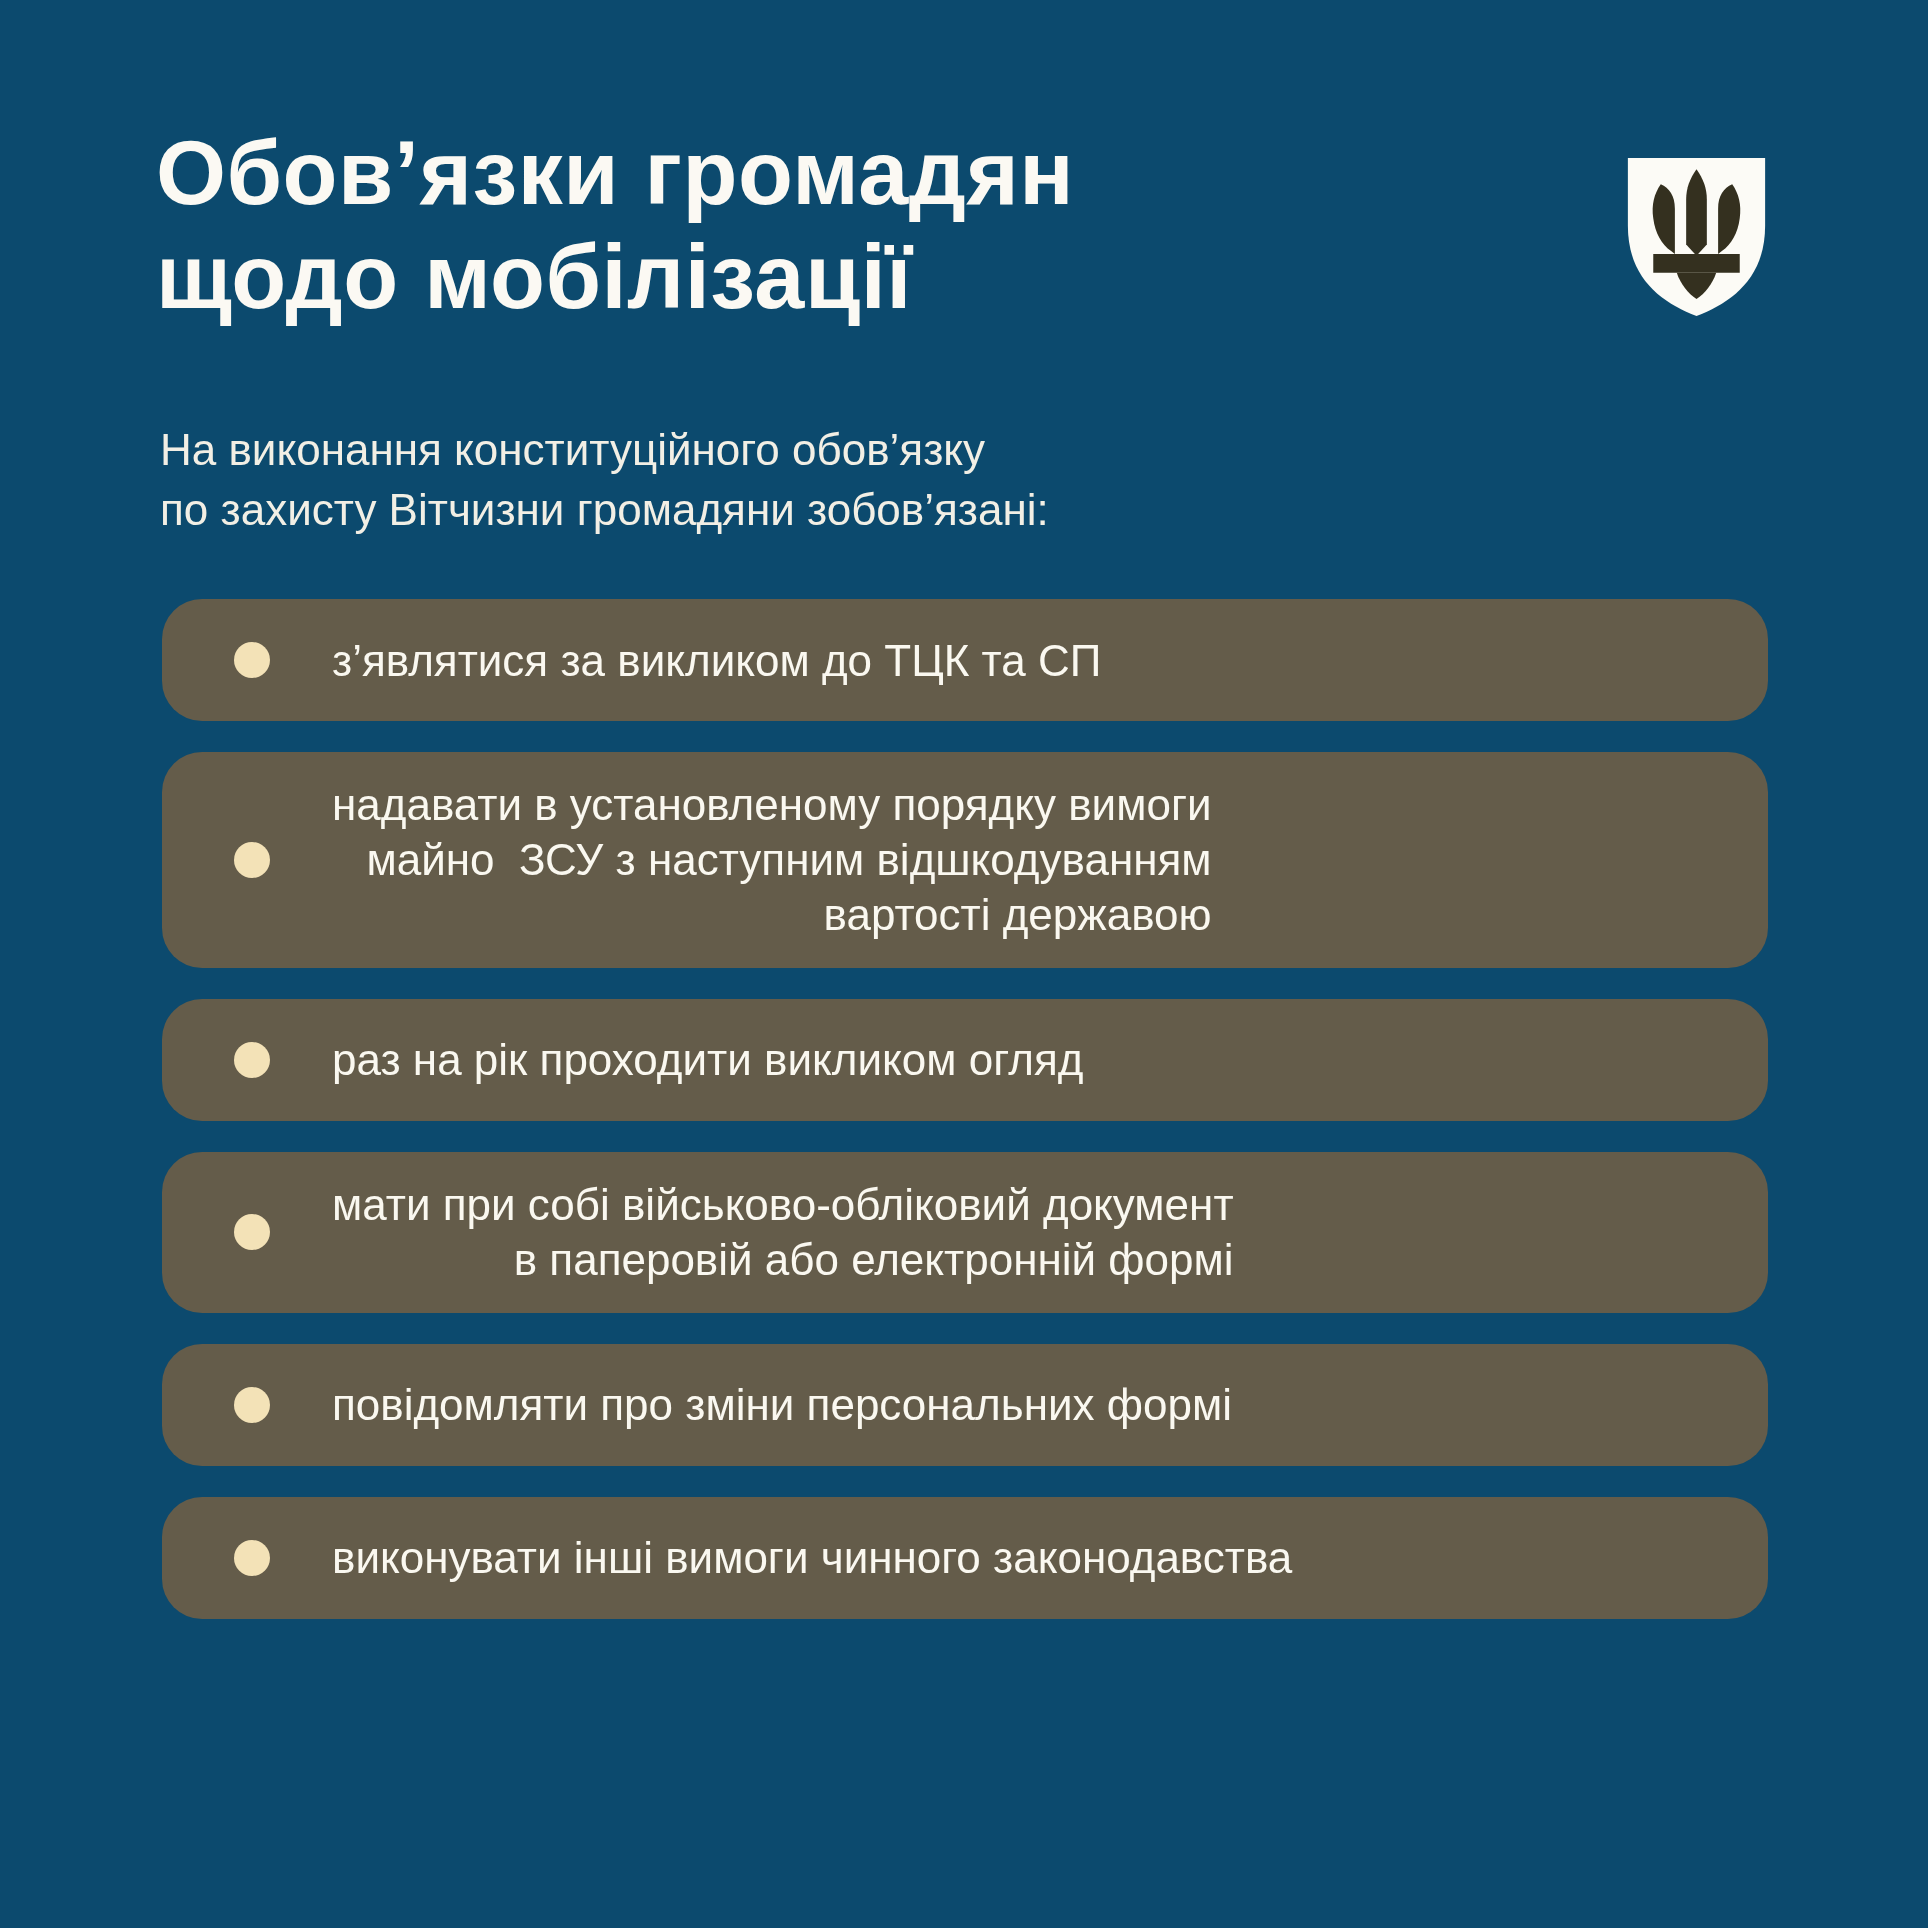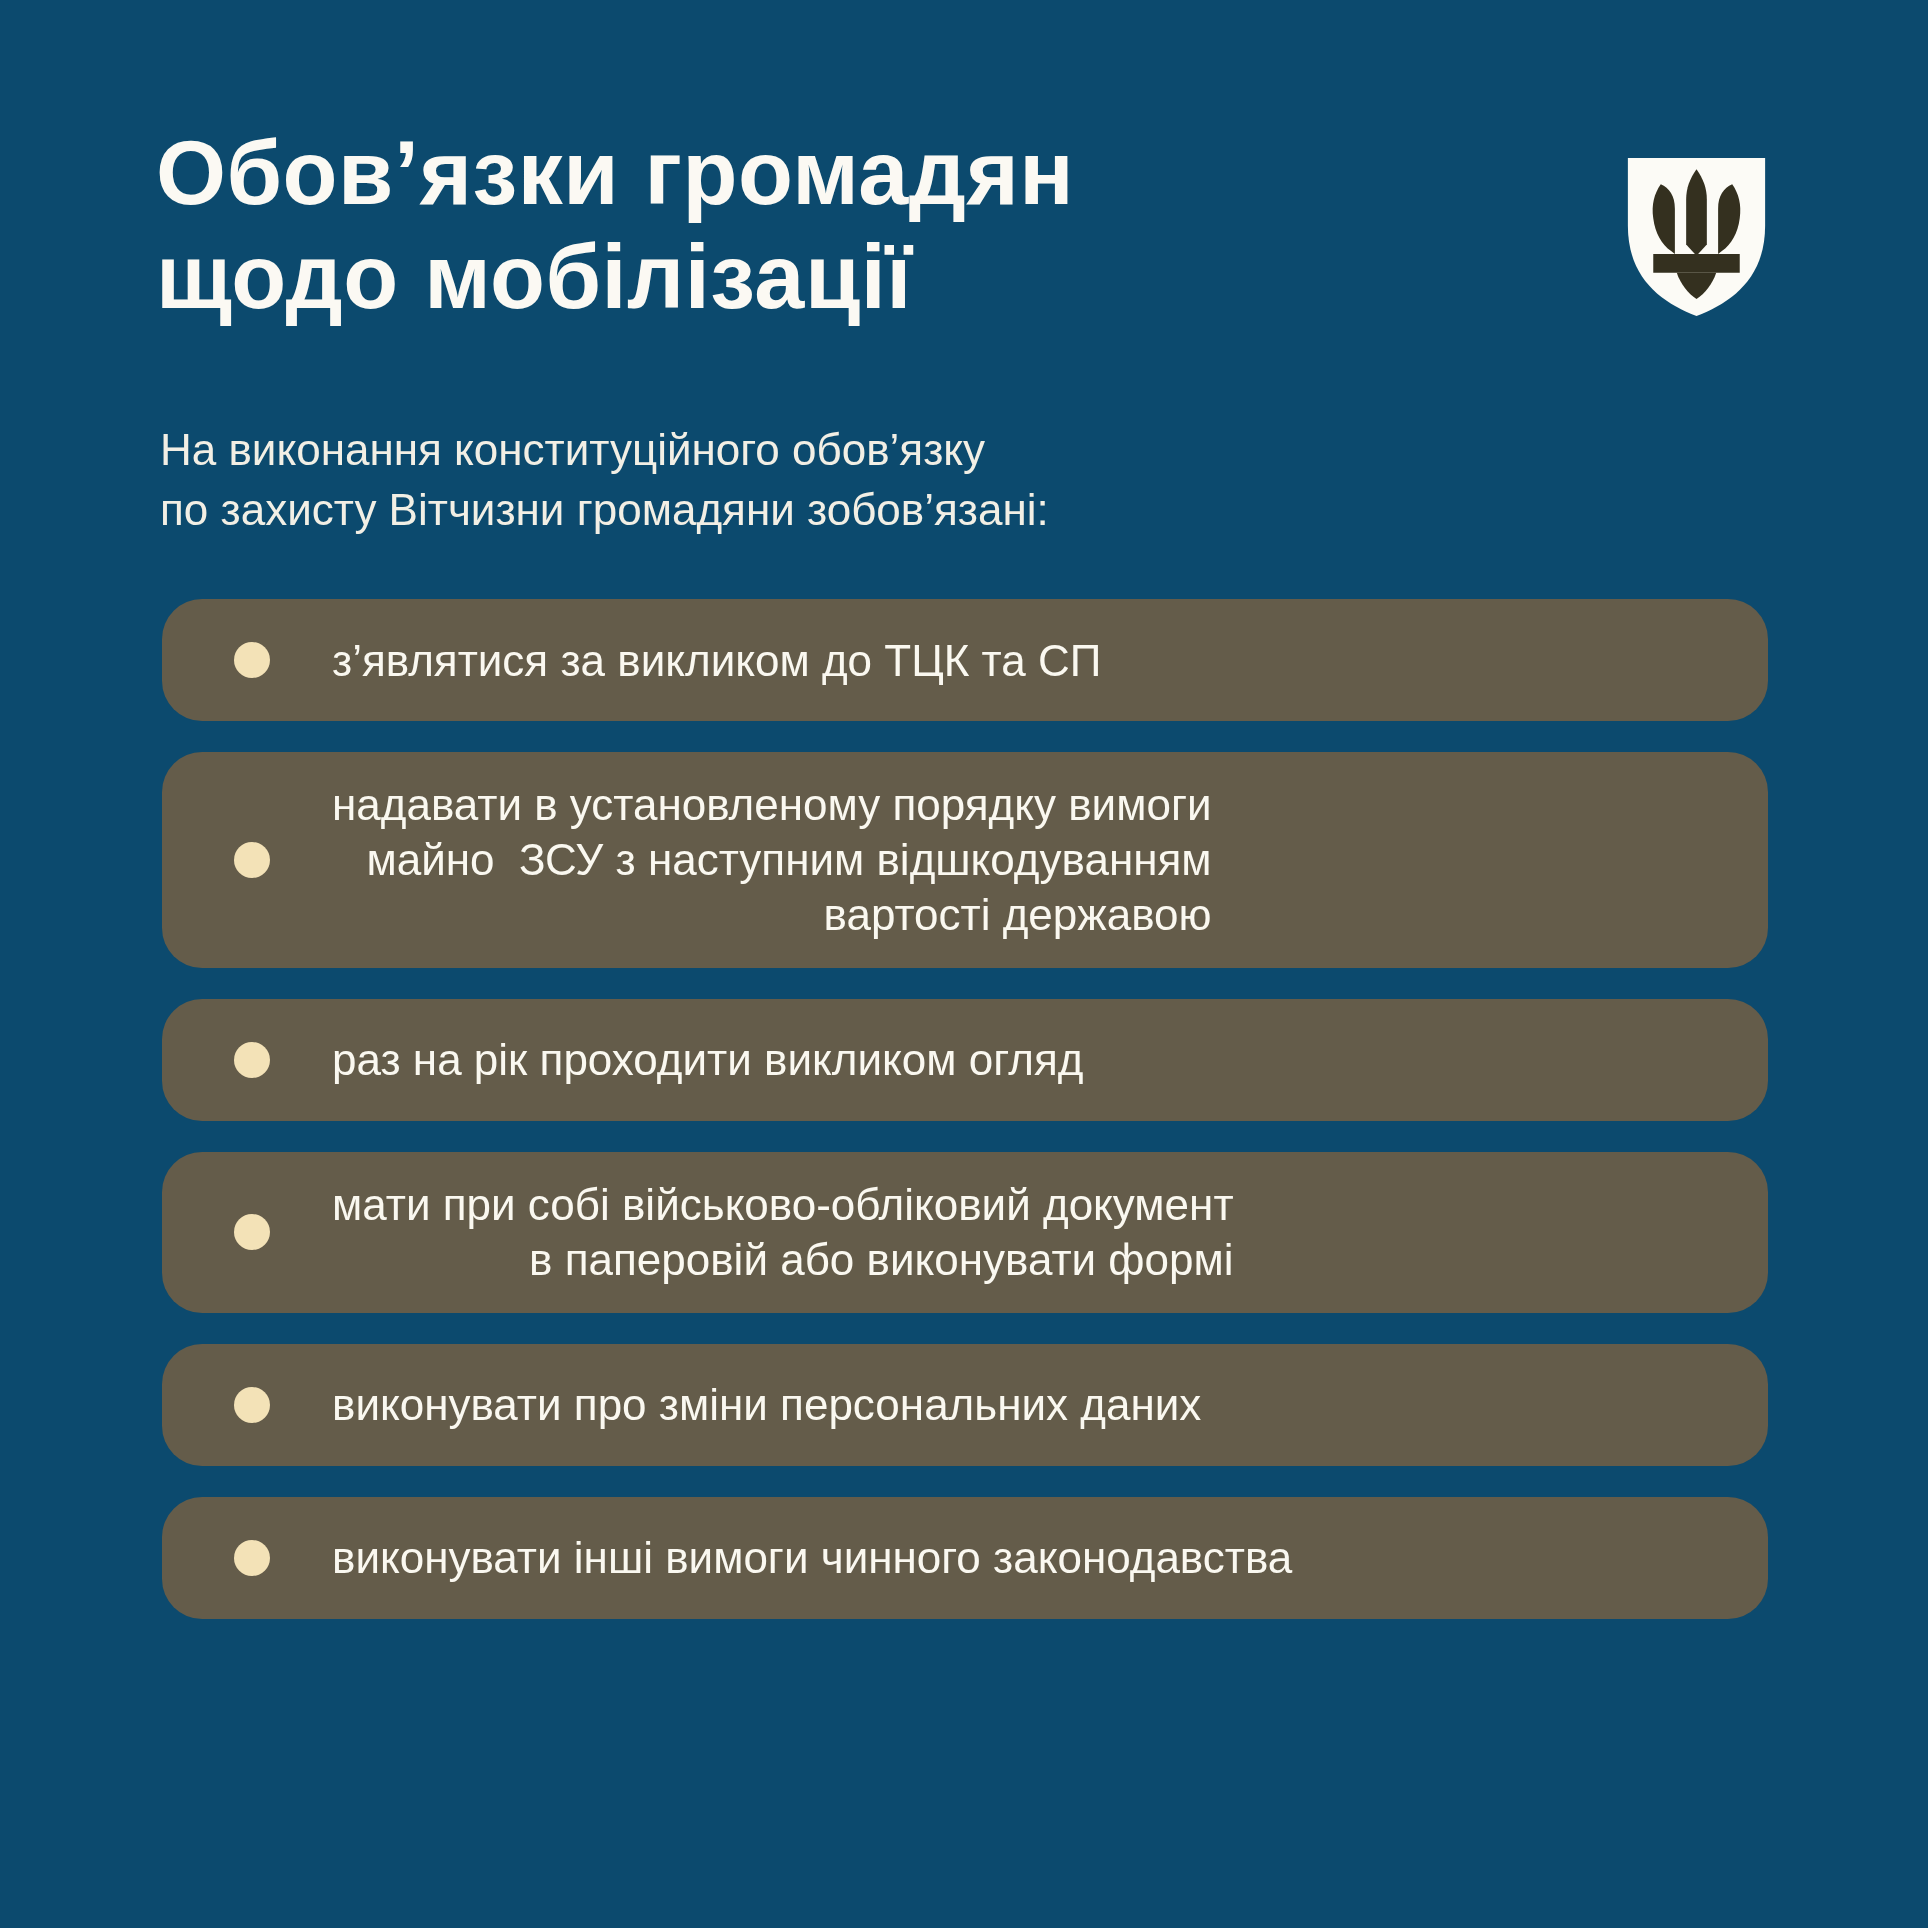--- a/index.html
+++ b/index.html
@@ -115,26 +115,26 @@
     </div>
 
     <div class="card">
       <span class="bullet"></span>
       <div class="card-text">раз на рік проходити викликом огляд</div>
     </div>
 
     <div class="card">
       <span class="bullet"></span>
       <div class="card-text">мати при собі військово-обліковий документ
-в паперовій або виконувати формі</div>
+в паперовій або електронній формі</div>
     </div>
 
     <div class="card">
       <span class="bullet"></span>
-      <div class="card-text">виконувати про зміни персональних даних</div>
+      <div class="card-text">повідомляти про зміни персональних формі</div>
     </div>
 
     <div class="card">
       <span class="bullet"></span>
       <div class="card-text">виконувати інші вимоги чинного законодавства</div>
     </div>
 
   </div>
 </div>
 

